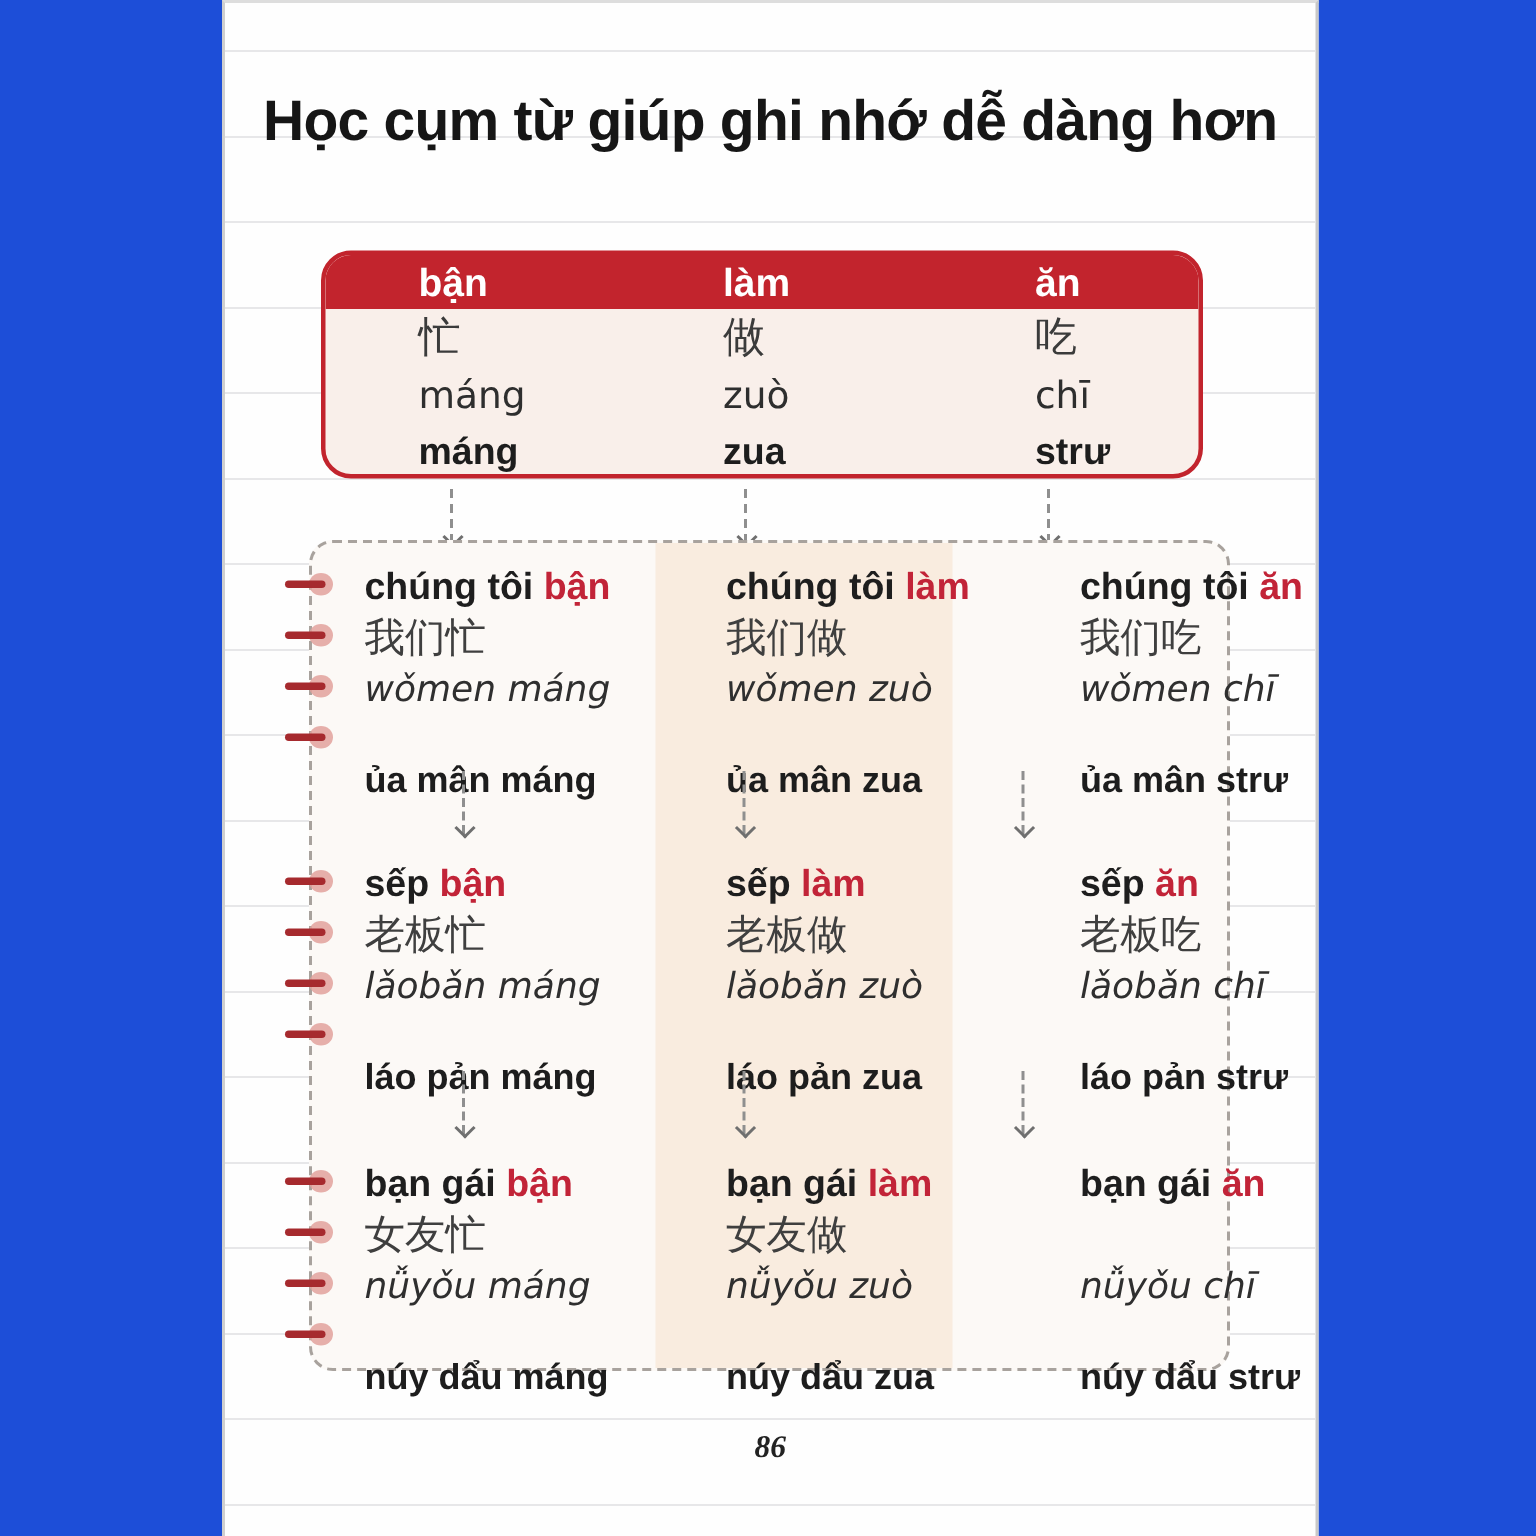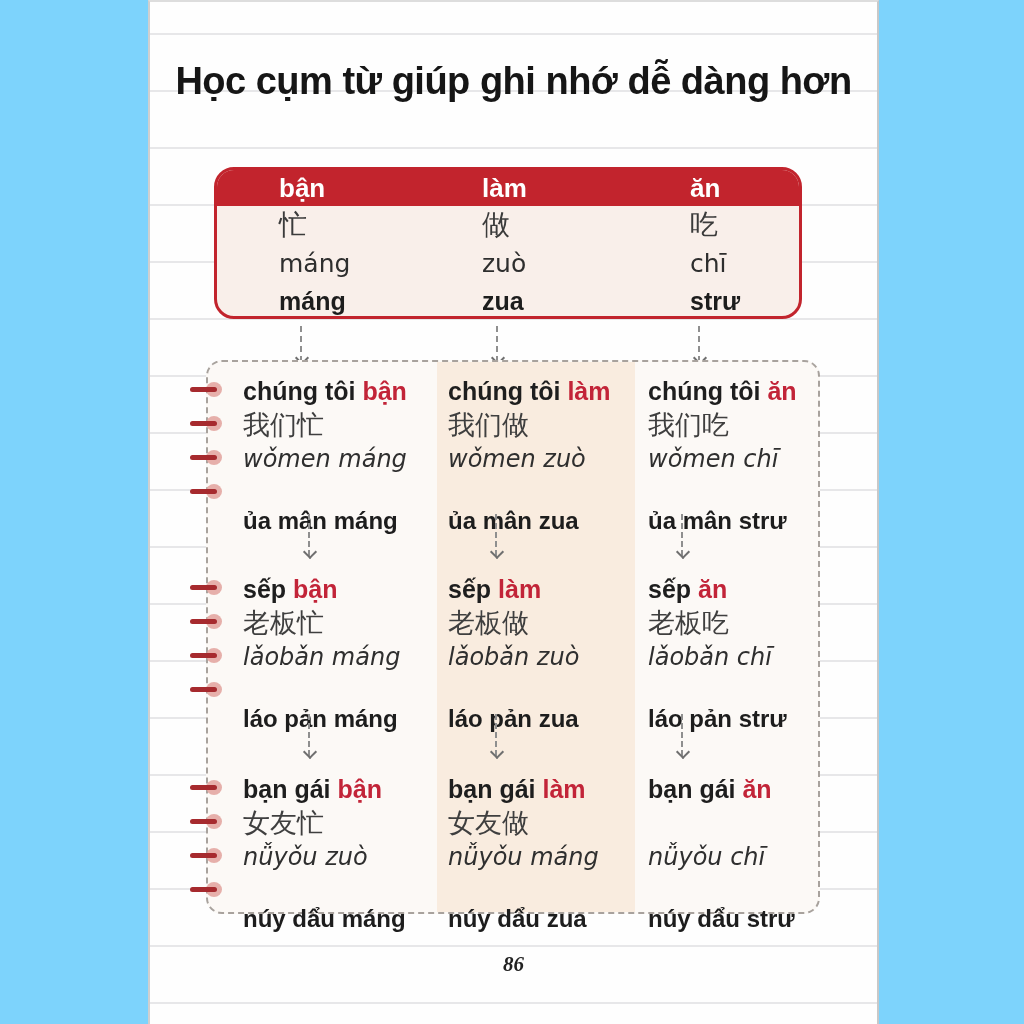--- a/index.html
+++ b/index.html
@@ -1,17 +1,17 @@
 <!DOCTYPE html>
 <html><head>
 <meta charset="utf-8">
 <style>
   * { margin:0; padding:0; box-sizing:border-box; }
   html,body { width:1024px; height:1024px; background:#ffffff; font-family:"Liberation Sans", sans-serif; }
-  .canvas { position:relative; width:1024px; height:1024px; background:#7dd3fc; overflow:hidden; }
+  .canvas { position:relative; width:1024px; height:1024px; background:#1d4ed8; overflow:hidden; }
 
   .page {
     position:absolute; left:148px; top:0; width:731px; height:1024px;
     background:#FEFEFE;
     border-left:2px solid #CFCFCF; border-right:2px solid #C8C8C8; border-top:2px solid #DDDDDD;
     overflow:hidden;
   }
   .rules {
     position:absolute; left:0; right:0; top:-24px; bottom:-10px;
     background:repeating-linear-gradient(180deg, transparent 0px, transparent 55.5px, #E7E7E9 55.5px, #E7E7E9 57px);
@@ -45,21 +45,21 @@
   .arrow.top { top:324px; height:36px; }
 
   
   .phrase-box {
     position:absolute; left:56px; top:358px; width:614px; height:554px;
     background:#FCF9F6; border:2px dashed #A8A29D; border-radius:16px;
   }
   .mid-band { position:absolute; left:229px; top:0; width:198px; height:100%; background:#F7E8DA; opacity:.8; }
 
   .group { position:absolute; left:0; width:100%; }
-  .prow { position:relative; display:grid; grid-template-columns:205px 200px 1fr; height:34px; line-height:34px; align-items:center; }
+  .prow { position:relative; display:grid; grid-template-columns:205px 200px 1fr; height:34px; line-height:34px; align-items:center;gap:36px; }
   .prow > div { padding-left:35px; white-space:nowrap; overflow:visible; }
   .row-viet   { font-size:25px; font-weight:700; color:#1e1e1e; }
   .row-viet .red { color:#C22438; }
   .row-hanzi  { font-size:27px; color:#3f3f3f; font-family:"Liberation Sans","DejaVu Sans",sans-serif; }
   .row-pinyin { font-size:24px; color:#2f2f2f; font-family:"DejaVu Sans",sans-serif;font-style:italic; }
   .row-phon   { font-size:24px; font-weight:700; color:#1d1d1d;margin-top:28px; }
 
   .arrow.mid { height:42px; }
 
   
@@ -176,22 +176,22 @@
         <div class="prow row-viet">
           <div><span>bạn gái </span><span class="red">bận</span></div>
           <div><span>bạn gái </span><span class="red">làm</span></div>
           <div><span>bạn gái </span><span class="red">ăn</span></div>
         </div>
         <div class="prow row-hanzi">
           <div>女友忙</div>
           <div>女友做</div>
         </div>
         <div class="prow row-pinyin">
+          <div>nǚyǒu máng</div>
           <div>nǚyǒu zuò</div>
-          <div>nǚyǒu máng</div>
           <div>nǚyǒu chī</div>
         </div>
         <div class="prow row-phon">
           <div>núy dẩu máng</div>
           <div>núy dẩu zua</div>
           <div>núy dẩu strư</div>
         </div>
       </section>
     </div>
 

